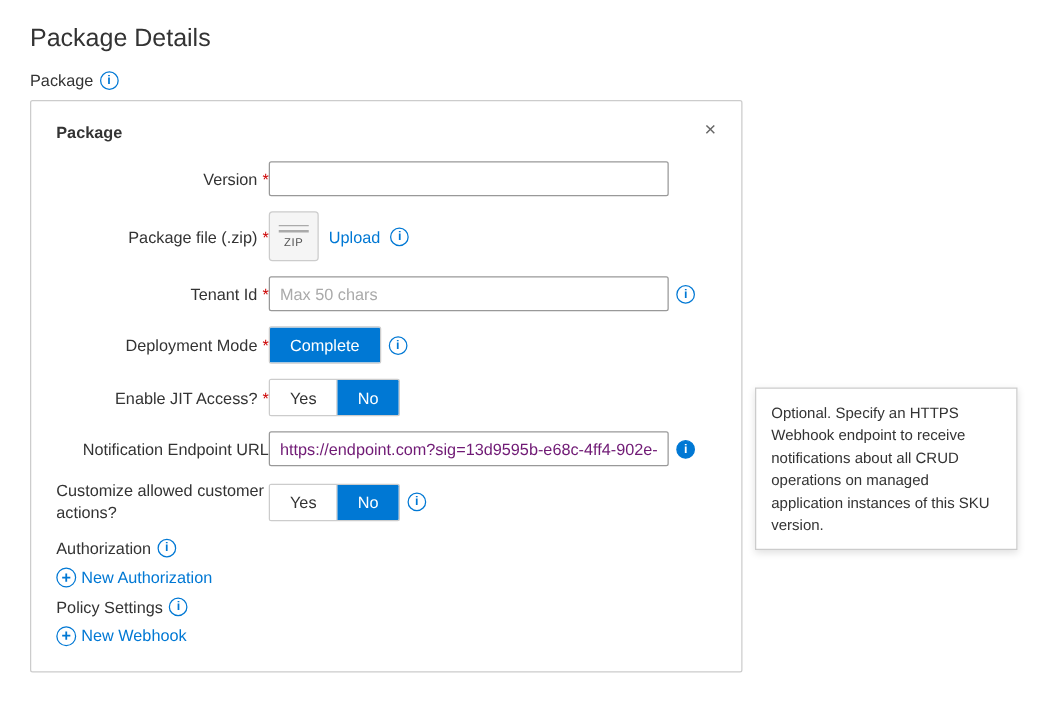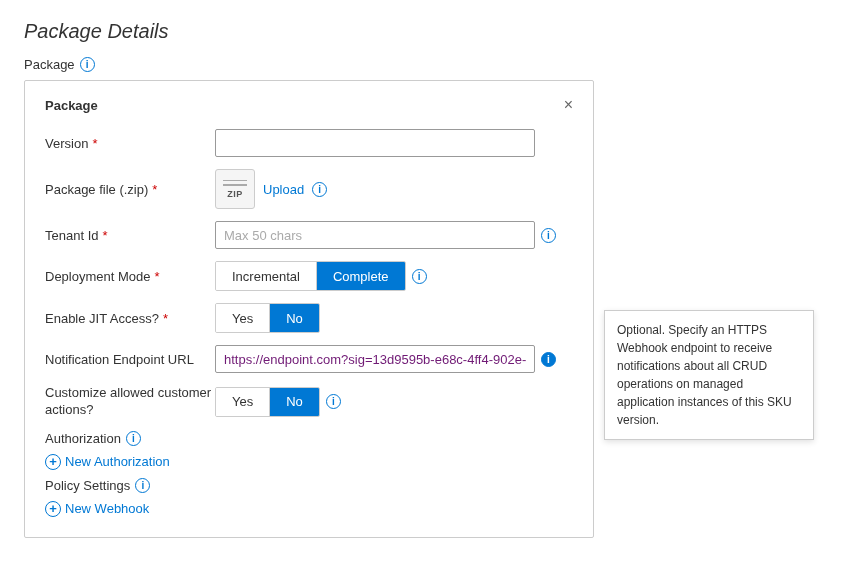--- a/index.html
+++ b/index.html
@@ -10,21 +10,20 @@
       background: #fff;
       padding: 20px 24px;
       width: 846px;
       min-height: 561px;
     }
     .page-title {
       font-size: 20px;
       font-weight: 300;
       color: #333;
       margin-bottom: 14px;
-      font-style: italic;
     }
     .section-label {
       font-size: 13px;
       color: #333;
       margin-bottom: 8px;
       display: flex;
       align-items: center;
       gap: 5px;
     }
     .info-icon {
@@ -73,20 +72,21 @@
       min-height: 28px;
     }
     .form-label {
       width: 170px;
       flex-shrink: 0;
       font-size: 13px;
       color: #333;
       display: flex;
       align-items: center;
       gap: 4px;
+      justify-content: flex-end;
     }
     .required-star {
       color: #c00;
     }
     .form-control-area {
       display: flex;
       align-items: center;
       flex: 1;
       gap: 6px;
     }
@@ -129,21 +129,21 @@
       align-items: center;
       justify-content: center;
       flex-direction: column;
       font-size: 8px;
       font-weight: bold;
       color: #555;
       background: #f5f5f5;
     }
     .zip-icon .zip-label {
       font-size: 9px;
-      font-weight: bold;
+      font-weight: normal;
       color: #555;
       letter-spacing: 0.5px;
     }
     .upload-link {
       color: #0078d4;
       text-decoration: none;
       cursor: pointer;
       font-size: 13px;
     }
     .btn-group {
@@ -272,21 +272,20 @@
       </div>
     </div>
 
     <div class="form-row">
       <div class="form-label">
         <span>Deployment Mode</span>
         <span class="required-star">*</span>
       </div>
       <div class="form-control-area">
         <div class="btn-group">
-          <button class="btn-toggle inactive">Incremental</button>
           <button class="btn-toggle active">Complete</button>
         </div>
         <span class="info-icon">i</span>
       </div>
     </div>
 
     <div class="form-row">
       <div class="form-label">
         <span>Enable JIT Access?</span>
         <span class="required-star">*</span>

